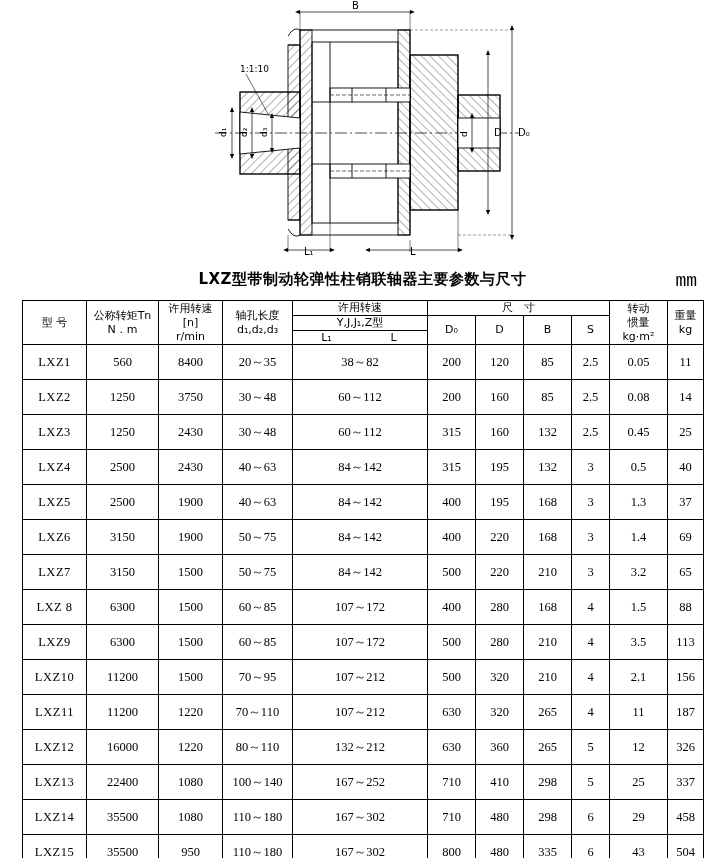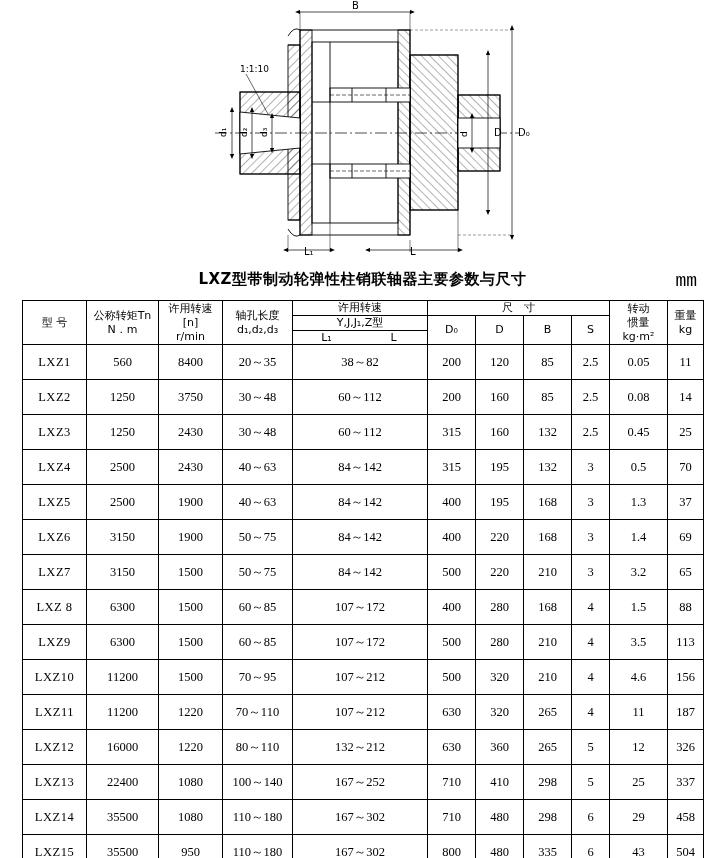--- a/index.html
+++ b/index.html
@@ -335,21 +335,21 @@
             <td class="model">LXZ4</td>
             <td>2500</td>
             <td>2430</td>
             <td>40～63</td>
             <td>84～142</td>
             <td>315</td>
             <td>195</td>
             <td>132</td>
             <td>3</td>
             <td>0.5</td>
-            <td>70</td>
+            <td>40</td>
           </tr>
           <tr>
             <td class="model">LXZ5</td>
             <td>2500</td>
             <td>1900</td>
             <td>40～63</td>
             <td>84～142</td>
             <td>400</td>
             <td>195</td>
             <td>168</td>
@@ -412,21 +412,21 @@
           <tr>
             <td class="model">LXZ10</td>
             <td>11200</td>
             <td>1500</td>
             <td>70～95</td>
             <td>107～212</td>
             <td>500</td>
             <td>320</td>
             <td>210</td>
             <td>4</td>
-            <td>4.6</td>
+            <td>2.1</td>
             <td>156</td>
           </tr>
           <tr>
             <td class="model">LXZ11</td>
             <td>11200</td>
             <td>1220</td>
             <td>70～110</td>
             <td>107～212</td>
             <td>630</td>
             <td>320</td>

